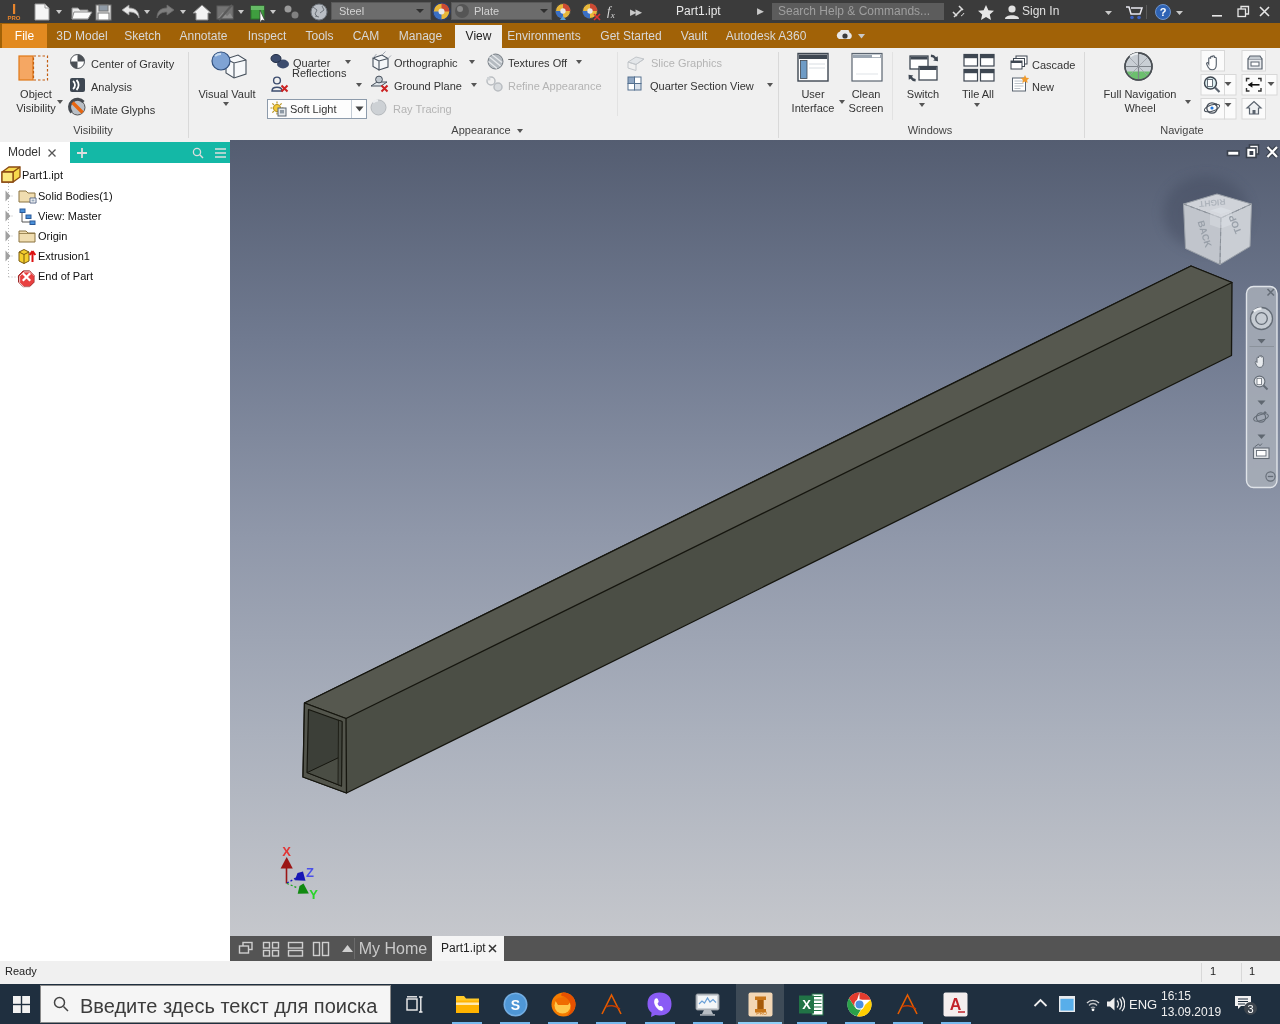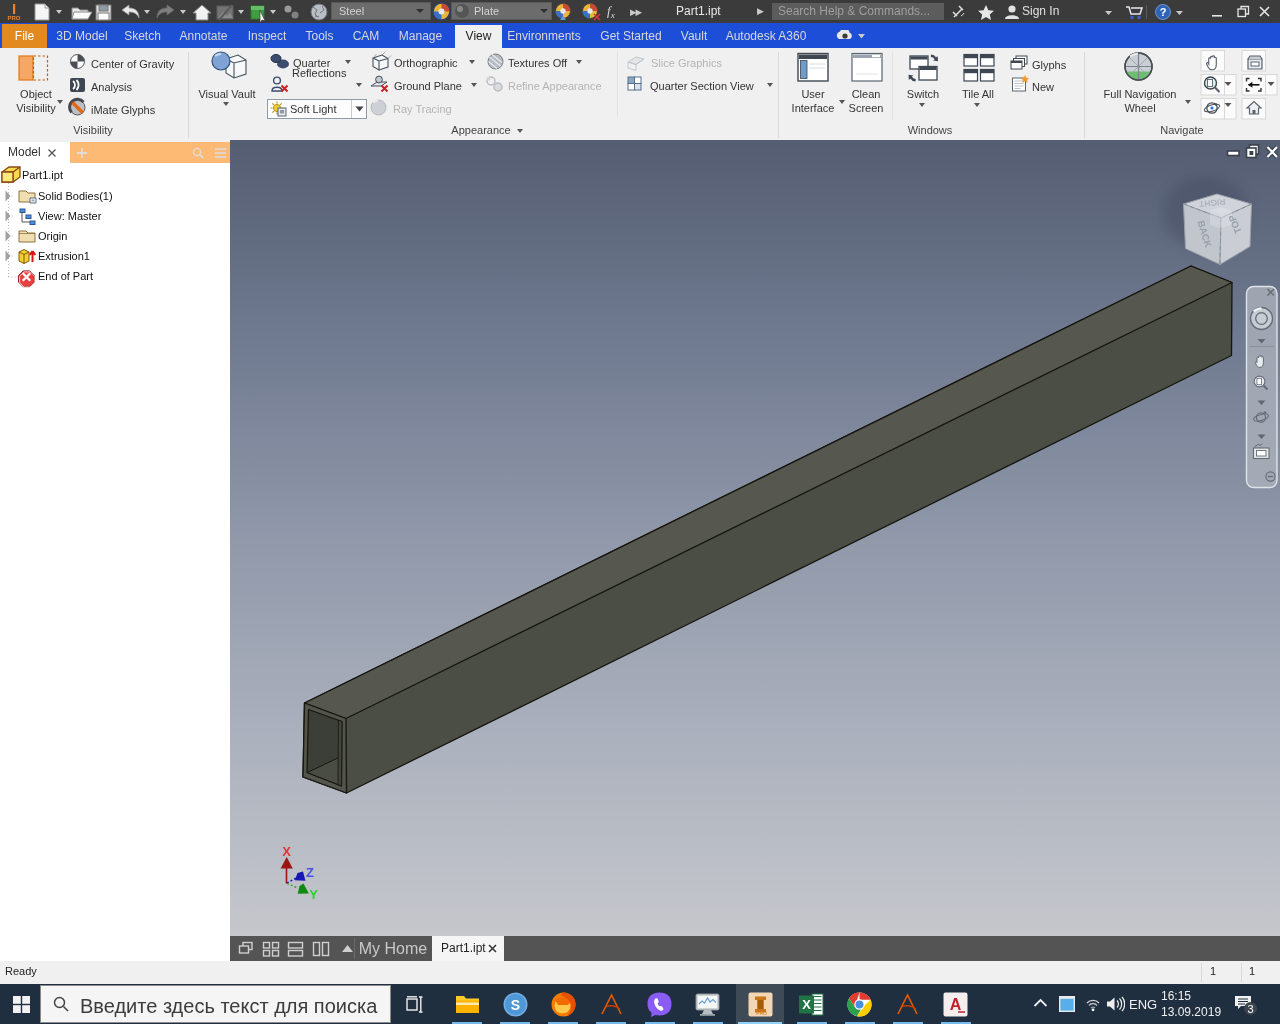--- a/index.html
+++ b/index.html
@@ -3,37 +3,37 @@
 <meta charset="utf-8">
 <style>
 * { margin:0; padding:0; box-sizing:border-box; }
 html,body { width:1280px; height:1024px; overflow:hidden; }
 body { font-family:"Liberation Sans", sans-serif; position:relative; background:#f0f0f0; }
 #app { position:absolute; left:0; top:0; width:1280px; height:1024px; }
 .abs { position:absolute; }
 
 
 #titlebar { position:absolute; left:0; top:0; width:1280px; height:23px; background:#3b3b3b; }
-#tabrow { position:absolute; left:0; top:23px; width:1280px; height:25px; background:#1d4ed8; }
+#tabrow { position:absolute; left:0; top:23px; width:1280px; height:25px; background:#a16207; }
 .rtab { position:absolute; top:2px; height:23px; line-height:23px; color:#d8d8d8; font-size:12px; text-align:center; }
 .rtab.file { background:#e28a20; color:#fff; top:1px; height:24px; line-height:24px; }
 .rtab.active { background:#f0f0f0; color:#222; }
 
 
 #ribbon { position:absolute; left:0; top:48px; width:1280px; height:94px; background:#f0f0f0; font-size:11px; color:#333; }
 .gsep { position:absolute; top:4px; height:86px; width:1px; background:#d9d9d9; }
 .glabel { position:absolute; top:76px; height:14px; font-size:11px; color:#444; text-align:center; }
 .ritem { position:absolute; height:18px; line-height:18px; color:#333; white-space:nowrap; }
 .gray { color:#b4b4b4 !important; }
 .darr { display:inline-block; width:0; height:0; border-left:3.5px solid transparent; border-right:3.5px solid transparent; border-top:4px solid #555; vertical-align:middle; }
 .bigbtn { position:absolute; text-align:center; font-size:11px; color:#333; line-height:13.5px; }
 
 
 #browser { position:absolute; left:0; top:142px; width:230px; height:842px; background:#fff; }
-#browser-head { position:absolute; left:0; top:0; width:230px; height:21px; background:#fdba74; }
+#browser-head { position:absolute; left:0; top:0; width:230px; height:21px; background:#14b8a6; }
 #viewport { position:absolute; left:230px; top:140px; width:1050px; height:796px;
   background:linear-gradient(to bottom, #545d71 0%, #707a90 25%, #9098aa 50%, #abb1bd 75%, #c5c7cc 100%); }
 
 
 #doctabs { position:absolute; left:230px; top:936px; width:1050px; height:25px; background:#545454; }
 #statusbar { position:absolute; left:0; top:961px; width:1280px; height:23px; background:#f0f0f0; font-size:11px; color:#222; }
 #taskbar { position:absolute; left:0; top:984px; width:1280px; height:40px; background:#1f2f3f; }
 </style>
 </head>
 <body>
@@ -367,21 +367,21 @@
     <div class="glabel" style="left:431px;width:100px;">Appearance</div>
     <div class="abs darr" style="left:517px;top:81px;"></div>
 
     <div class="bigbtn" style="left:783px;top:40px;width:60px;">User<br>Interface</div>
     <div class="abs darr" style="left:839px;top:52px;"></div>
     <div class="bigbtn" style="left:836px;top:40px;width:60px;">Clean<br>Screen</div>
     <div class="bigbtn" style="left:893px;top:40px;width:60px;">Switch</div>
     <div class="abs darr" style="left:919px;top:55px;"></div>
     <div class="bigbtn" style="left:948px;top:40px;width:60px;">Tile All</div>
     <div class="abs darr" style="left:974px;top:55px;"></div>
-    <div class="ritem" style="left:1032px;top:8px;">Glyphs</div>
+    <div class="ritem" style="left:1032px;top:8px;">Cascade</div>
     <div class="ritem" style="left:1032px;top:30px;">New</div>
     <div class="glabel" style="left:880px;width:100px;">Windows</div>
 
     <div class="bigbtn" style="left:1097px;top:40px;width:86px;">Full Navigation<br>Wheel</div>
     <div class="abs darr" style="left:1185px;top:52px;"></div>
     <div class="glabel" style="left:1132px;width:100px;">Navigate</div>
   </div>
   <div id="browser">
     <div id="browser-head">
       <div class="abs" style="left:0;top:0;width:70px;height:21px;background:#fff;"></div>

